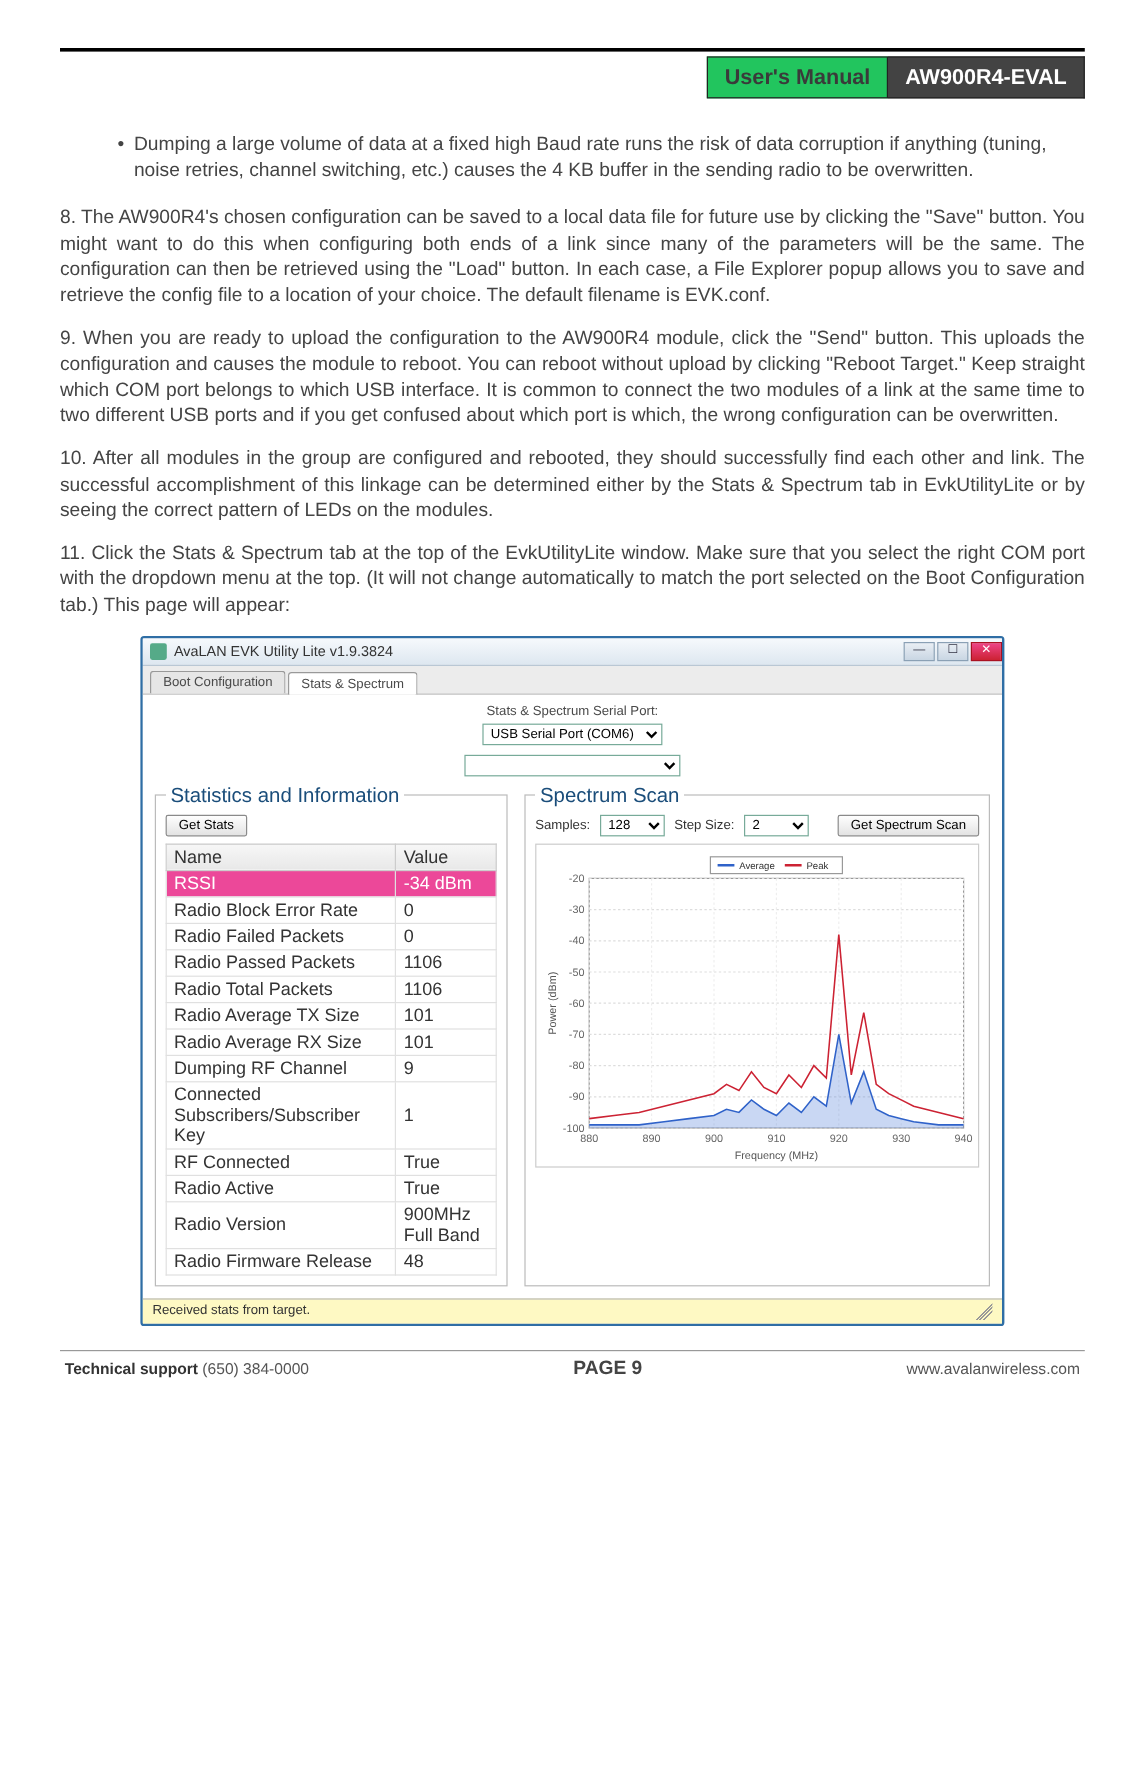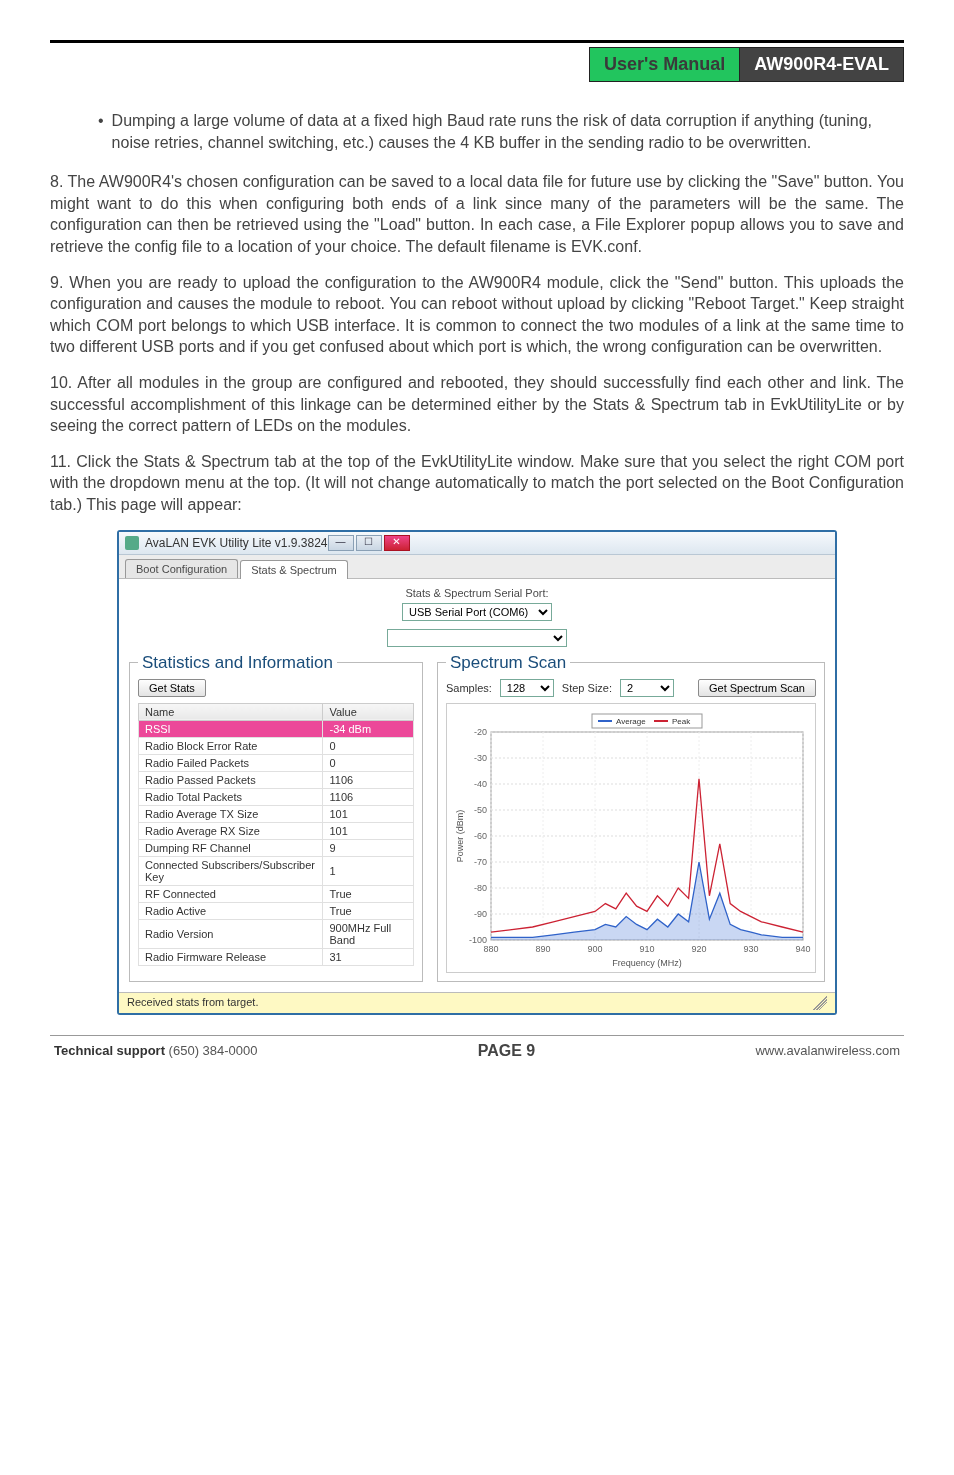--- a/index.html
+++ b/index.html
@@ -67,23 +67,24 @@
     margin: 10px auto 20px auto;
     border: 2px solid #2f6ea5;
     border-radius: 3px;
     font-family: Tahoma, Arial, sans-serif;
     font-size: 11px;
     background: #ececec;
   }
   .titlebar {
     display: flex;
     align-items: center;
+    justify-content: space-between;
     background: linear-gradient(#f6f9fc, #dde7f0);
     border-bottom: 1px solid #b9c7d4;
-    padding: 3px 19px 3px 6px;
+    padding: 3px 0 3px 6px;
     font-size: 12px;
     color: #333;
   }
   .titlebar .left { display:flex; align-items:center; gap:6px; }
   .titlebar .ico { width:14px; height:14px; background:#5a8; border-radius:2px; }
   .win-btns { display:flex; gap:2px; }
   .win-btn {
     width: 26px; height: 16px;
     background: linear-gradient(#e9eef4,#c9d6e3);
     border: 1px solid #8aa0b5;
@@ -150,21 +151,21 @@
     padding: 2px 10px;
     background: linear-gradient(#fefefe,#e3e3e3);
     border: 1px solid #8a8a8a;
     border-radius: 2px;
     cursor: pointer;
   }
   table.stats {
     width: 100%;
     border-collapse: collapse;
     margin-top: 6px;
-    font-size: 11px;
+    font-size: 15px;
   }
   table.stats th {
     text-align: left;
     background: linear-gradient(#f7f7f7,#e8e8e8);
     border: 1px solid #ccc;
     padding: 2px 6px;
     font-weight: normal;
     color: #333;
   }
   table.stats td {
@@ -327,21 +328,21 @@
                 <tr>
                   <td>Radio Active</td>
                   <td>True</td>
                 </tr>
                 <tr>
                   <td>Radio Version</td>
                   <td>900MHz Full Band</td>
                 </tr>
                 <tr>
                   <td>Radio Firmware Release</td>
-                  <td>31</td>
+                  <td>48</td>
                 </tr>
               </tbody>
           </table>
         </fieldset>
 
         <fieldset class="panel right-col">
           <legend>Spectrum Scan</legend>
           <div class="scan-controls">
             <label>Samples:</label>
             <select class="dd small">

